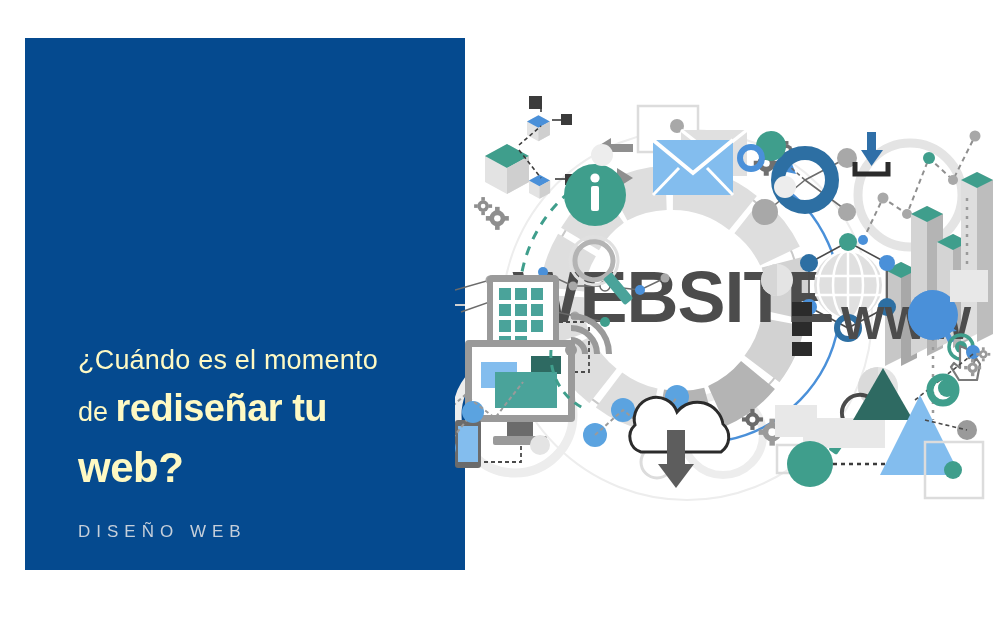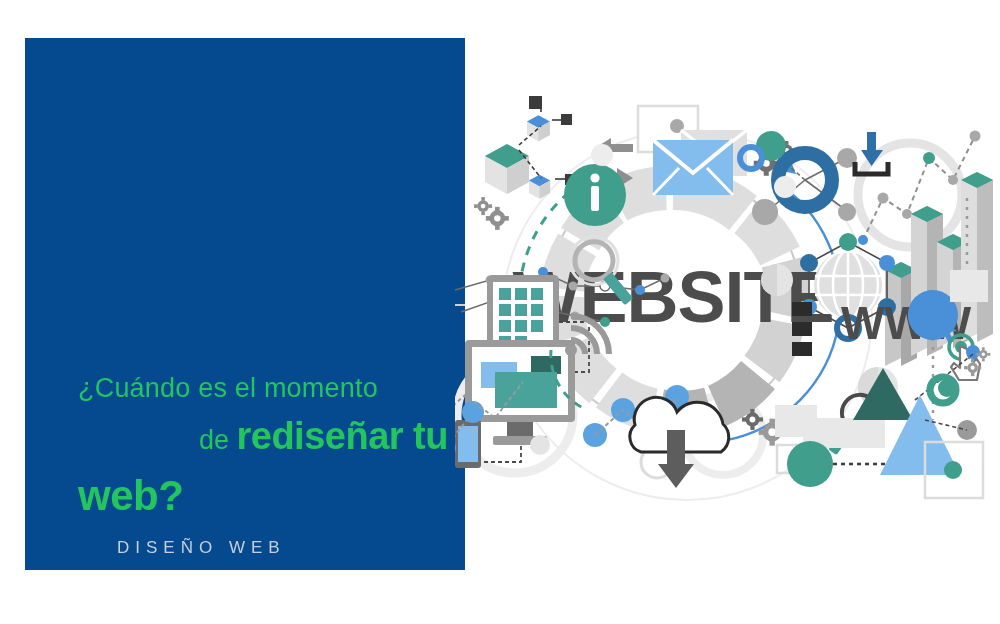--- a/index.html
+++ b/index.html
@@ -6,32 +6,31 @@
   body{width:1000px;height:624px;overflow:hidden;font-family:"Liberation Sans",sans-serif;}
   #stage{position:relative;width:1000px;height:624px;background:#ffffff;overflow:hidden;}
 
   
   #blue-panel{
     position:absolute;left:25px;top:38px;width:440px;height:532px;
     background:#054a8f;
   }
   #headline{
     position:absolute;left:53px;top:300px;width:370px;
-    color:#22c55e;
-    margin-top:28px;
+    color:#fef9c3;
   }
   .h-line{display:block;white-space:nowrap;}
   .h-light{font-weight:300;font-size:27px;letter-spacing:.2px;line-height:44px;}
   .h-small{font-weight:300;font-size:27px;}
   .h-bold{font-weight:700;font-size:38px;letter-spacing:-.5px;}
-  .line2{line-height:52px;text-align:right;}
+  .line2{line-height:52px;}
   .line3{line-height:52px;font-weight:700;font-size:42px;letter-spacing:-.5px;}
   #kicker{
-    position:absolute;left:53px;top:500px;
-    color:#c6cfda;font-size:17px;font-weight:300;letter-spacing:6px;margin-left:39px;
+    position:absolute;left:53px;top:484px;
+    color:#c6cfda;font-size:17px;font-weight:300;letter-spacing:6px;
   }
 
   
   #art{position:absolute;left:455px;top:90px;width:545px;height:420px;}
   #art svg{display:block;}
 </style>
 </head>
 <body>
 
 <div id="stage">

